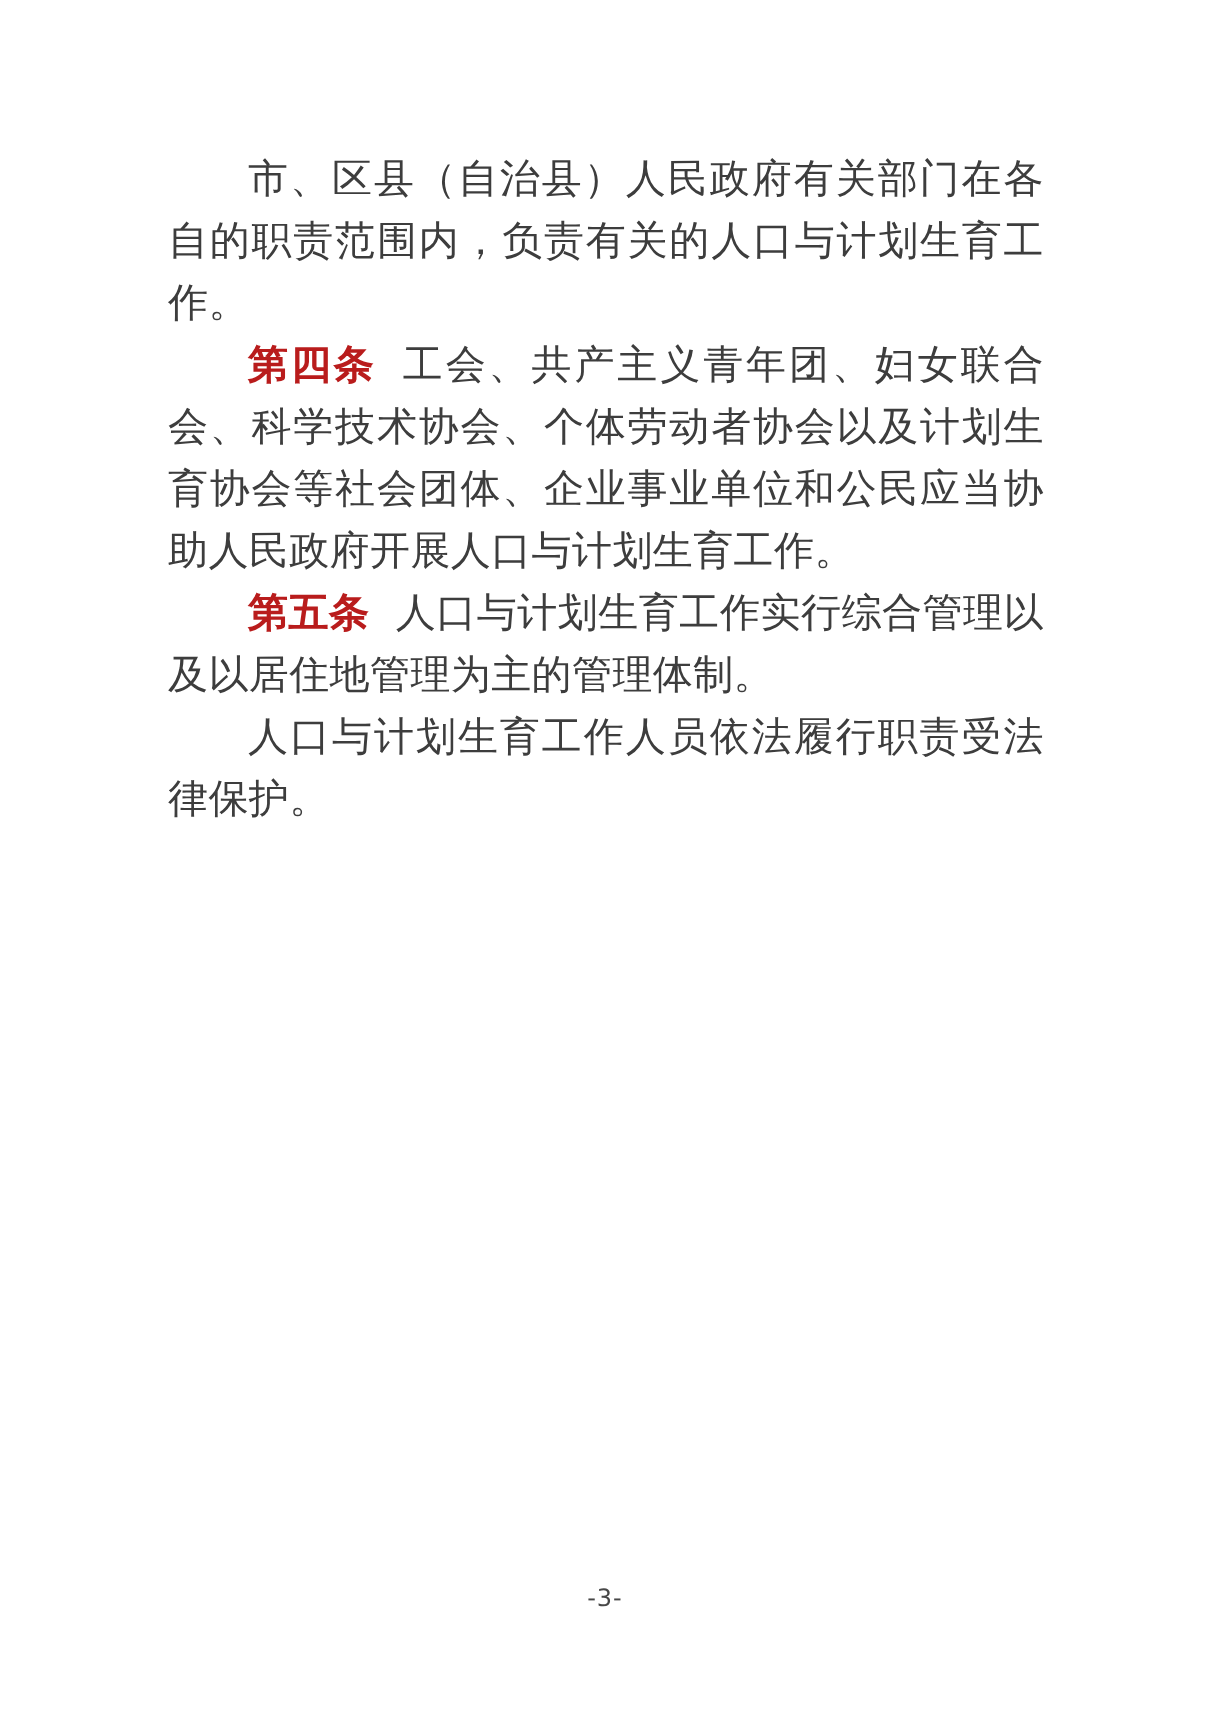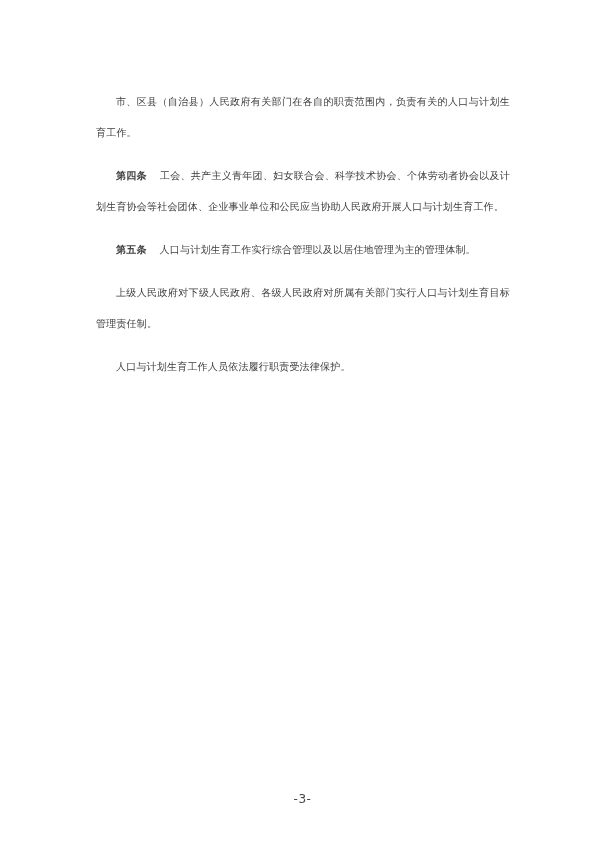--- a/index.html
+++ b/index.html
@@ -17,32 +17,32 @@
     font-family: "DejaVu Serif", "Liberation Serif", serif;
   }
   .doc {
     position: absolute;
     left: 84px;
     top: 74px;
     width: 438px;
     color: #3d3d3d;
   }
   .doc p {
-    margin: 12px;
+    margin: 0;
     padding: 0;
-    font-size: 10px;
+    font-size: 20px;
     line-height: 31px;
     text-align: justify;
     text-justify: inter-character;
     text-indent: 2em;
     letter-spacing: 0.2px;
   }
   .article-label {
     font-weight: bold;
-    color: #404040;
+    color: #b91c1c;
     margin-right: 13px;
   }
   .para-text {
     
   }
   .footer {
     position: absolute;
     top: 791px;
     left: 0;
     width: 605px;
@@ -60,21 +60,20 @@
 <div class="page">
 
   <main class="doc">
     <p><span class="para-text">市、区县（自治县）人民政府有关部门在各自的职责范围内，负责有关的人口与计划生育工作。</span></p>
 
 
     <p><span class="article-label">第四条</span><span class="para-text">工会、共产主义青年团、妇女联合会、科学技术协会、个体劳动者协会以及计划生育协会等社会团体、企业事业单位和公民应当协助人民政府开展人口与计划生育工作。</span></p>
 
     <p><span class="article-label">第五条</span><span class="para-text">人口与计划生育工作实行综合管理以及以居住地管理为主的管理体制。</span></p>
 
-    <p><span class="para-text">上级人民政府对下级人民政府、各级人民政府对所属有关部门实行人口与计划生育目标管理责任制。</span></p>
 
 
 
     <p><span class="para-text">人口与计划生育工作人员依法履行职责受法律保护。</span></p>
 
   </main>
 
   <div class="footer">-3-</div>
 
 </div>

